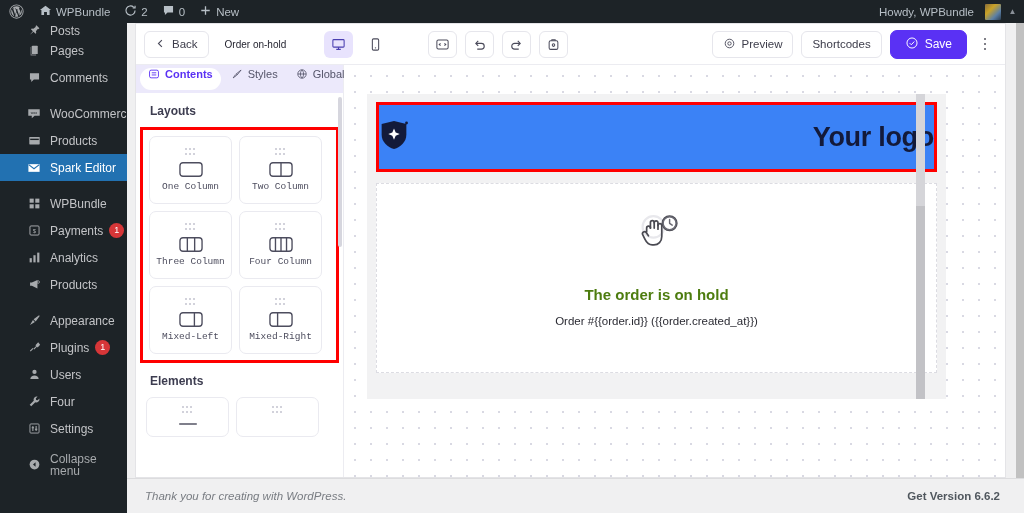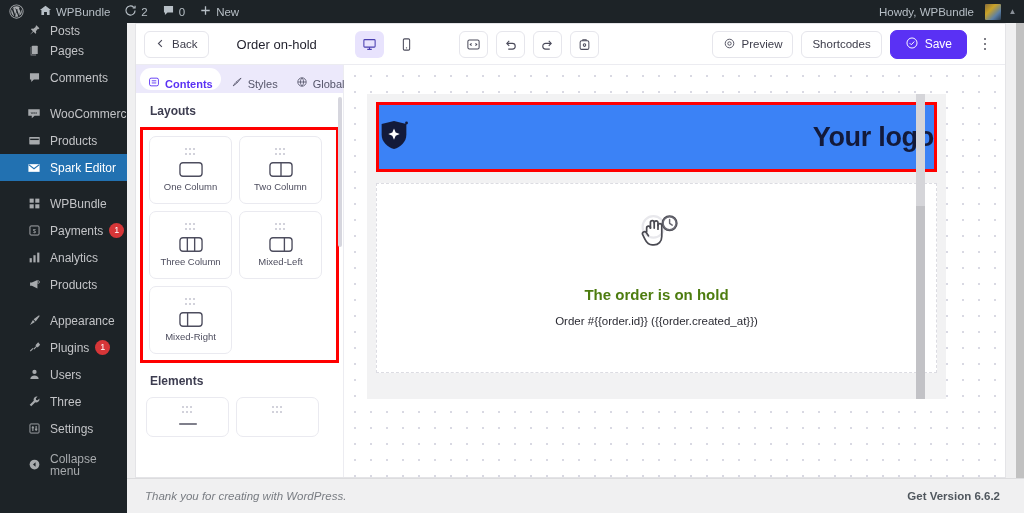--- a/index.html
+++ b/index.html
@@ -111,21 +111,21 @@
     background: #fff; color: #4a4a5a;
   }
   .tb-seg {
     width: 29px; height: 27px;
     display: flex; align-items: center; justify-content: center;
     border-radius: 6px; color: #4a4a5a;
     border: 1px solid transparent;
   }
   .tb-seg.on { background: #e8e3fd; color: #4a3fb0; }
   #tb-title {
-    font-size: 13px; color: #1f1f2b; margin-left: 20px; white-space: nowrap;
+    font-size: 10px; color: #1f1f2b; margin-left: 8px; white-space: nowrap;
   }
   .sp-flex { flex: 1 1 auto; }
   .gap-lg { width: 22px; }
   #tb-save {
     background: #5a31f4; border-color: #5a31f4; color: #fff;
     height: 29px; padding: 0 14px; font-size: 12px;
     display: flex; align-items: center; gap: 6px;
     border-radius: 7px;
   }
   #tb-kebab {
@@ -145,35 +145,36 @@
     display: flex; flex-direction: column;
     background: #fff; position: relative;
   }
   #panel-tabs {
     height: 28px; flex: 0 0 28px;
     background: #ece9fb;
     display: flex; align-items: center;
     padding: 0 4px; gap: 2px;
   }
   .ptab {
-    display: flex; align-items: flex-end; gap: 5px;
+    display: flex; align-items: flex-start; gap: 5px;
     height: 22px; padding: 0 8px; border-radius: 11px;
     font-size: 11px; color: #55556a;
   }
   .ptab.on { background: #fff; color: #5a31f4; font-weight: bold; }
   #panel-scroll { flex: 1 1 auto; overflow: hidden; position: relative; }
   .sec-title {
     font-size: 12px; font-weight: bold; color: #3d3d50;
     padding: 11px 0 9px 14px;
   }
   .layout-wrap { padding: 0 10px; }
   .layout-wrap.hl {
     border: 3px solid #ff0000;
     margin: 0 4px;
     padding: 6px 6px 6px 6px;
+    font-family: Liberation Mono, monospace;
   }
   .tile-grid { display: flex; flex-wrap: wrap; gap: 7px; }
   .tile {
     width: 83px; height: 68px;
     border: 1px solid #eaeaf0; border-radius: 7px;
     background: #fff;
     display: flex; flex-direction: column; align-items: center;
     justify-content: center; gap: 3px;
   }
   .tile .dots {
@@ -445,21 +446,21 @@
     </span>
     <span class="mi-label">Users</span>
   </div>
 
   <div class="menu-item">
     <span class="mi-icon">
       <svg width="13" height="13" viewBox="0 0 20 20" fill="currentColor">
           <path d="M14.7 2.4a5 5 0 0 0-5.9 6.4L2.6 15l2.4 2.4 6.2-6.2a5 5 0 0 0 6.4-5.9l-2.8 2.8-2.2-.6-.6-2.2z"></path>
         </svg>
     </span>
-    <span class="mi-label">Three</span>
+    <span class="mi-label">Four</span>
   </div>
 
   <div class="menu-item">
     <span class="mi-icon">
       <svg width="13" height="13" viewBox="0 0 20 20" fill="none" stroke="currentColor" stroke-width="1.4">
           <rect x="3" y="3" width="14" height="14" rx="1.4"></rect>
           <path d="M7.5 6v8M12.5 6v8" stroke-width="1.6"></path>
           <path d="M5.7 9h3.6M10.7 11h3.6" stroke-width="1.6"></path>
         </svg>
     </span>
@@ -650,20 +651,37 @@
                 </span>
               <span>
                 <svg width="26" height="17" viewBox="0 0 30 20" fill="none" stroke="#4d4d5e" stroke-width="1.6">
                     <rect x="2" y="2" width="26" height="16" rx="3.5"></rect>
                     <path d="M10.7 2v16M19.3 2v16"></path>
                   </svg>
               </span>
               <span class="tlabel">Three Column</span>
             </div>
 
+            <div class="tile">
+              <span class="dots">
+                  <i></i>
+                  <i></i>
+                  <i></i>
+                  <i></i>
+                  <i></i>
+                  <i></i>
+                </span>
+              <span>
+                <svg width="26" height="17" viewBox="0 0 30 20" fill="none" stroke="#4d4d5e" stroke-width="1.6">
+                    <rect x="2" y="2" width="26" height="16" rx="3.5"></rect>
+                    <path d="M8.5 2v16M15 2v16M21.5 2v16"></path>
+                  </svg>
+              </span>
+              <span class="tlabel">Four Column</span>
+            </div>
 
             <div class="tile">
               <span class="dots">
                   <i></i>
                   <i></i>
                   <i></i>
                   <i></i>
                   <i></i>
                   <i></i>
                 </span>

